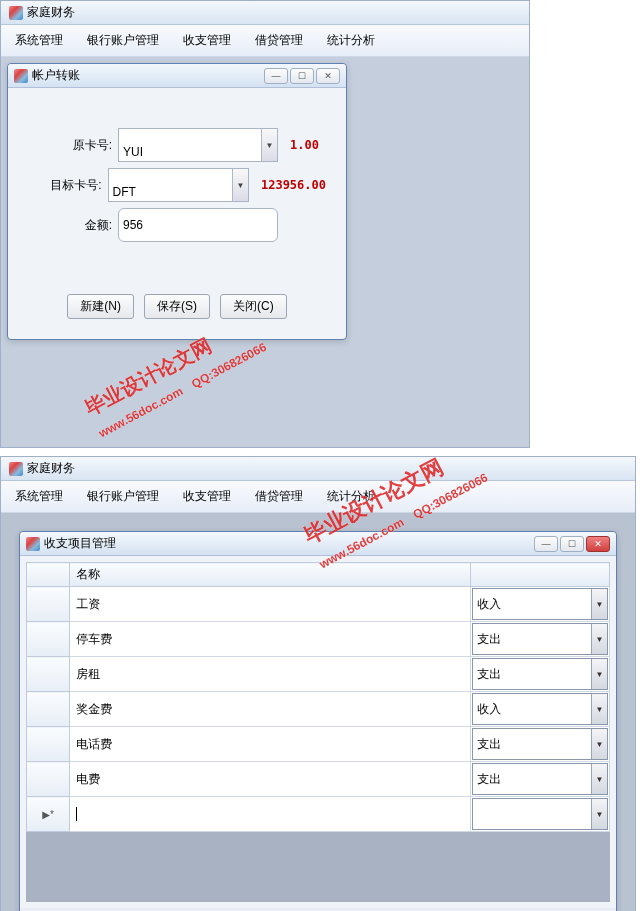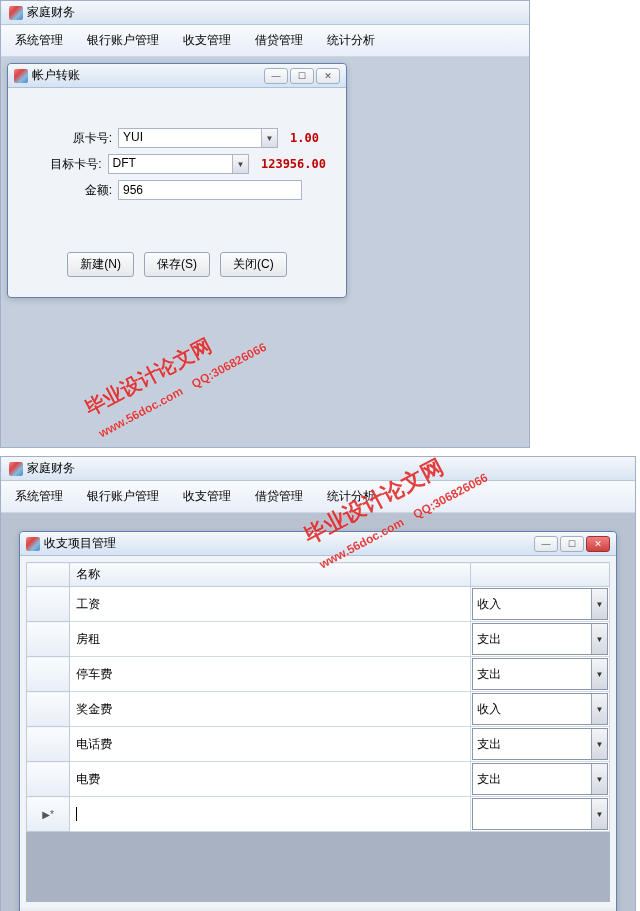--- a/index.html
+++ b/index.html
@@ -86,32 +86,32 @@
   }
   .form-label {
     width: 90px;
     text-align:right;
     padding-right:6px;
   }
   .combo, .txt {
     height:20px;
     border:1px solid #a8b4c8;
     background:#fff;
-    padding:1px 4px;
+    padding:16px 4px;
     font-size:12px;
   }
   .combo { width:160px; position:relative; }
   .combo .arrow {
     position:absolute; right:0; top:0; bottom:0; width:16px;
     background:linear-gradient(to bottom,#f8f8f8,#dcdce8);
     border-left:1px solid #b0b8c8;
     display:flex;align-items:center;justify-content:center;
     font-size:8px;color:#444;
   }
-  .txt { width:184px; }
+  .txt { width:160px;border-radius:6px; }
   .balance {
     color:#c00000;
     font-weight:bold;
     margin-left:12px;
     font-family: Consolas, monospace;
   }
   .button-row {
     display:flex; gap:10px; justify-content:center;
     margin-top:52px; margin-bottom:10px;
   }
@@ -304,33 +304,33 @@
                   <td>
                     <div class="cell-combo">
                       <span style="padding:0 4px;">收入</span>
                       <span class="arrow">▼</span>
                     </div>
                   </td>
                 </tr>
                 <tr>
                   <td class="rowhdr"></td>
                   <td>
+                    <span class="cell-text">停车费</span>
+                  </td>
+                  <td>
+                    <div class="cell-combo">
+                      <span style="padding:0 4px;">支出</span>
+                      <span class="arrow">▼</span>
+                    </div>
+                  </td>
+                </tr>
+                <tr>
+                  <td class="rowhdr"></td>
+                  <td>
                     <span class="cell-text">房租</span>
-                  </td>
-                  <td>
-                    <div class="cell-combo">
-                      <span style="padding:0 4px;">支出</span>
-                      <span class="arrow">▼</span>
-                    </div>
-                  </td>
-                </tr>
-                <tr>
-                  <td class="rowhdr"></td>
-                  <td>
-                    <span class="cell-text">停车费</span>
                   </td>
                   <td>
                     <div class="cell-combo">
                       <span style="padding:0 4px;">支出</span>
                       <span class="arrow">▼</span>
                     </div>
                   </td>
                 </tr>
                 <tr>
                   <td class="rowhdr"></td>

